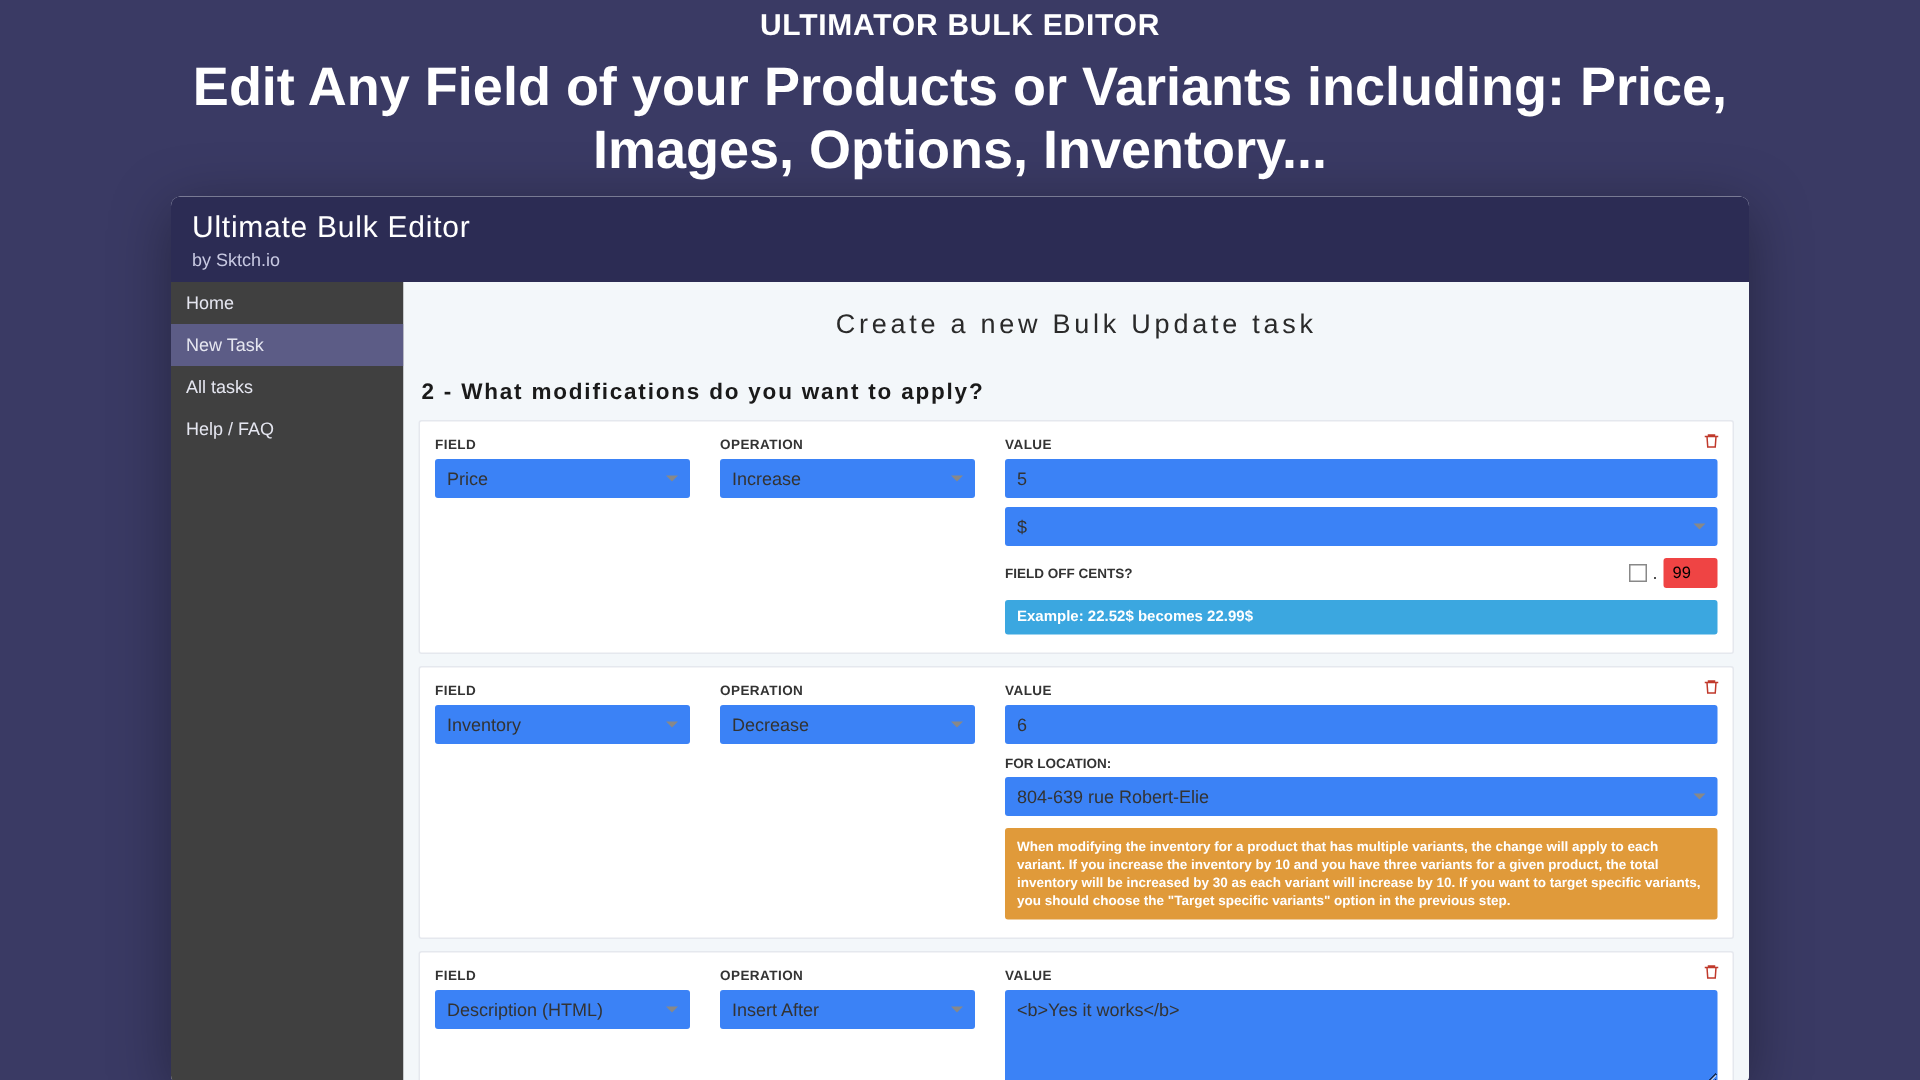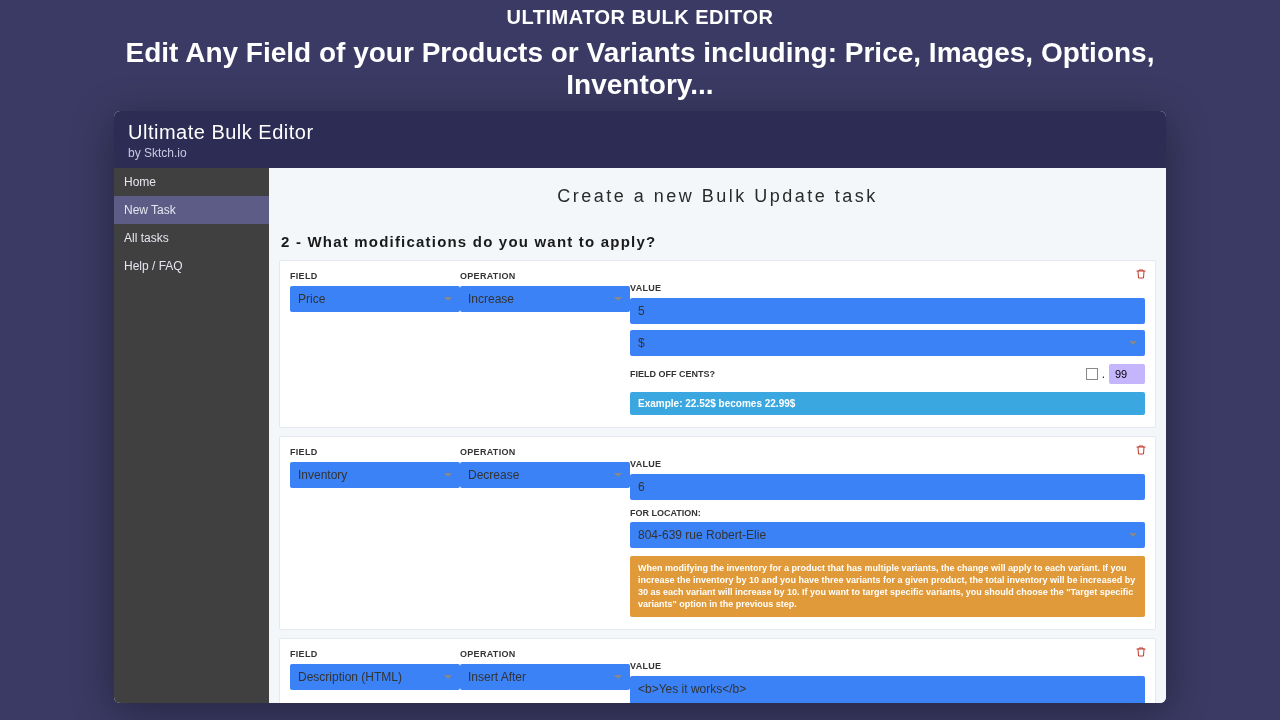--- a/index.html
+++ b/index.html
@@ -14,21 +14,21 @@
   color: #fff;
   text-align: center;
   font-size: 20px;
   font-weight: 700;
   letter-spacing: 0.5px;
   padding-top: 6px;
 }
 .hero-sub {
   color: #fff;
   text-align: center;
-  font-size: 28px;
+  font-size: 36px;
   font-weight: 600;
   padding: 8px 60px 10px;
 }
 .app-window {
   width: 1052px;
   margin: 0 auto;
   background: #f1f5f9;
   border-radius: 6px;
   overflow: hidden;
   box-shadow: 0 8px 40px rgba(0,0,0,0.35);
@@ -92,25 +92,25 @@
 .rule-card {
   background: #fff;
   border: 1px solid #e5e8ee;
   border-radius: 2px;
   padding: 10px 10px 12px;
   margin-bottom: 8px;
   position: relative;
 }
 .rule-cols {
   display: flex;
-  gap: 0;
+  gap: 20px;
 }
 .col-field { width: 170px; flex-shrink: 0; }
 .col-op { width: 170px; flex-shrink: 0; }
-.col-val { flex: 1; margin-top: 12px; }
+.col-val { flex: 1; }
 .col-label {
   font-size: 9px;
   font-weight: 700;
   color: #333;
   letter-spacing: 0.3px;
   margin-bottom: 5px;
 }
 .select, .input, .textarea {
   width: 100%;
   background: #3b82f6;
@@ -155,21 +155,21 @@
   gap: 4px;
 }
 .checkbox {
   width: 12px; height: 12px;
   border: 1px solid #888;
   background: #fff;
 }
 .dot { font-size: 12px; color: #333; }
 .cents-input {
   width: 36px;
-  background: #c4b5fd;
+  background: #ef4444;
   border: none;
   border-radius: 2px;
   padding: 4px 6px;
   font-size: 11px;
   text-align: left;
 }
 .example-bar {
   background: #3ba7e0;
   color: #fff;
   font-size: 10px;

